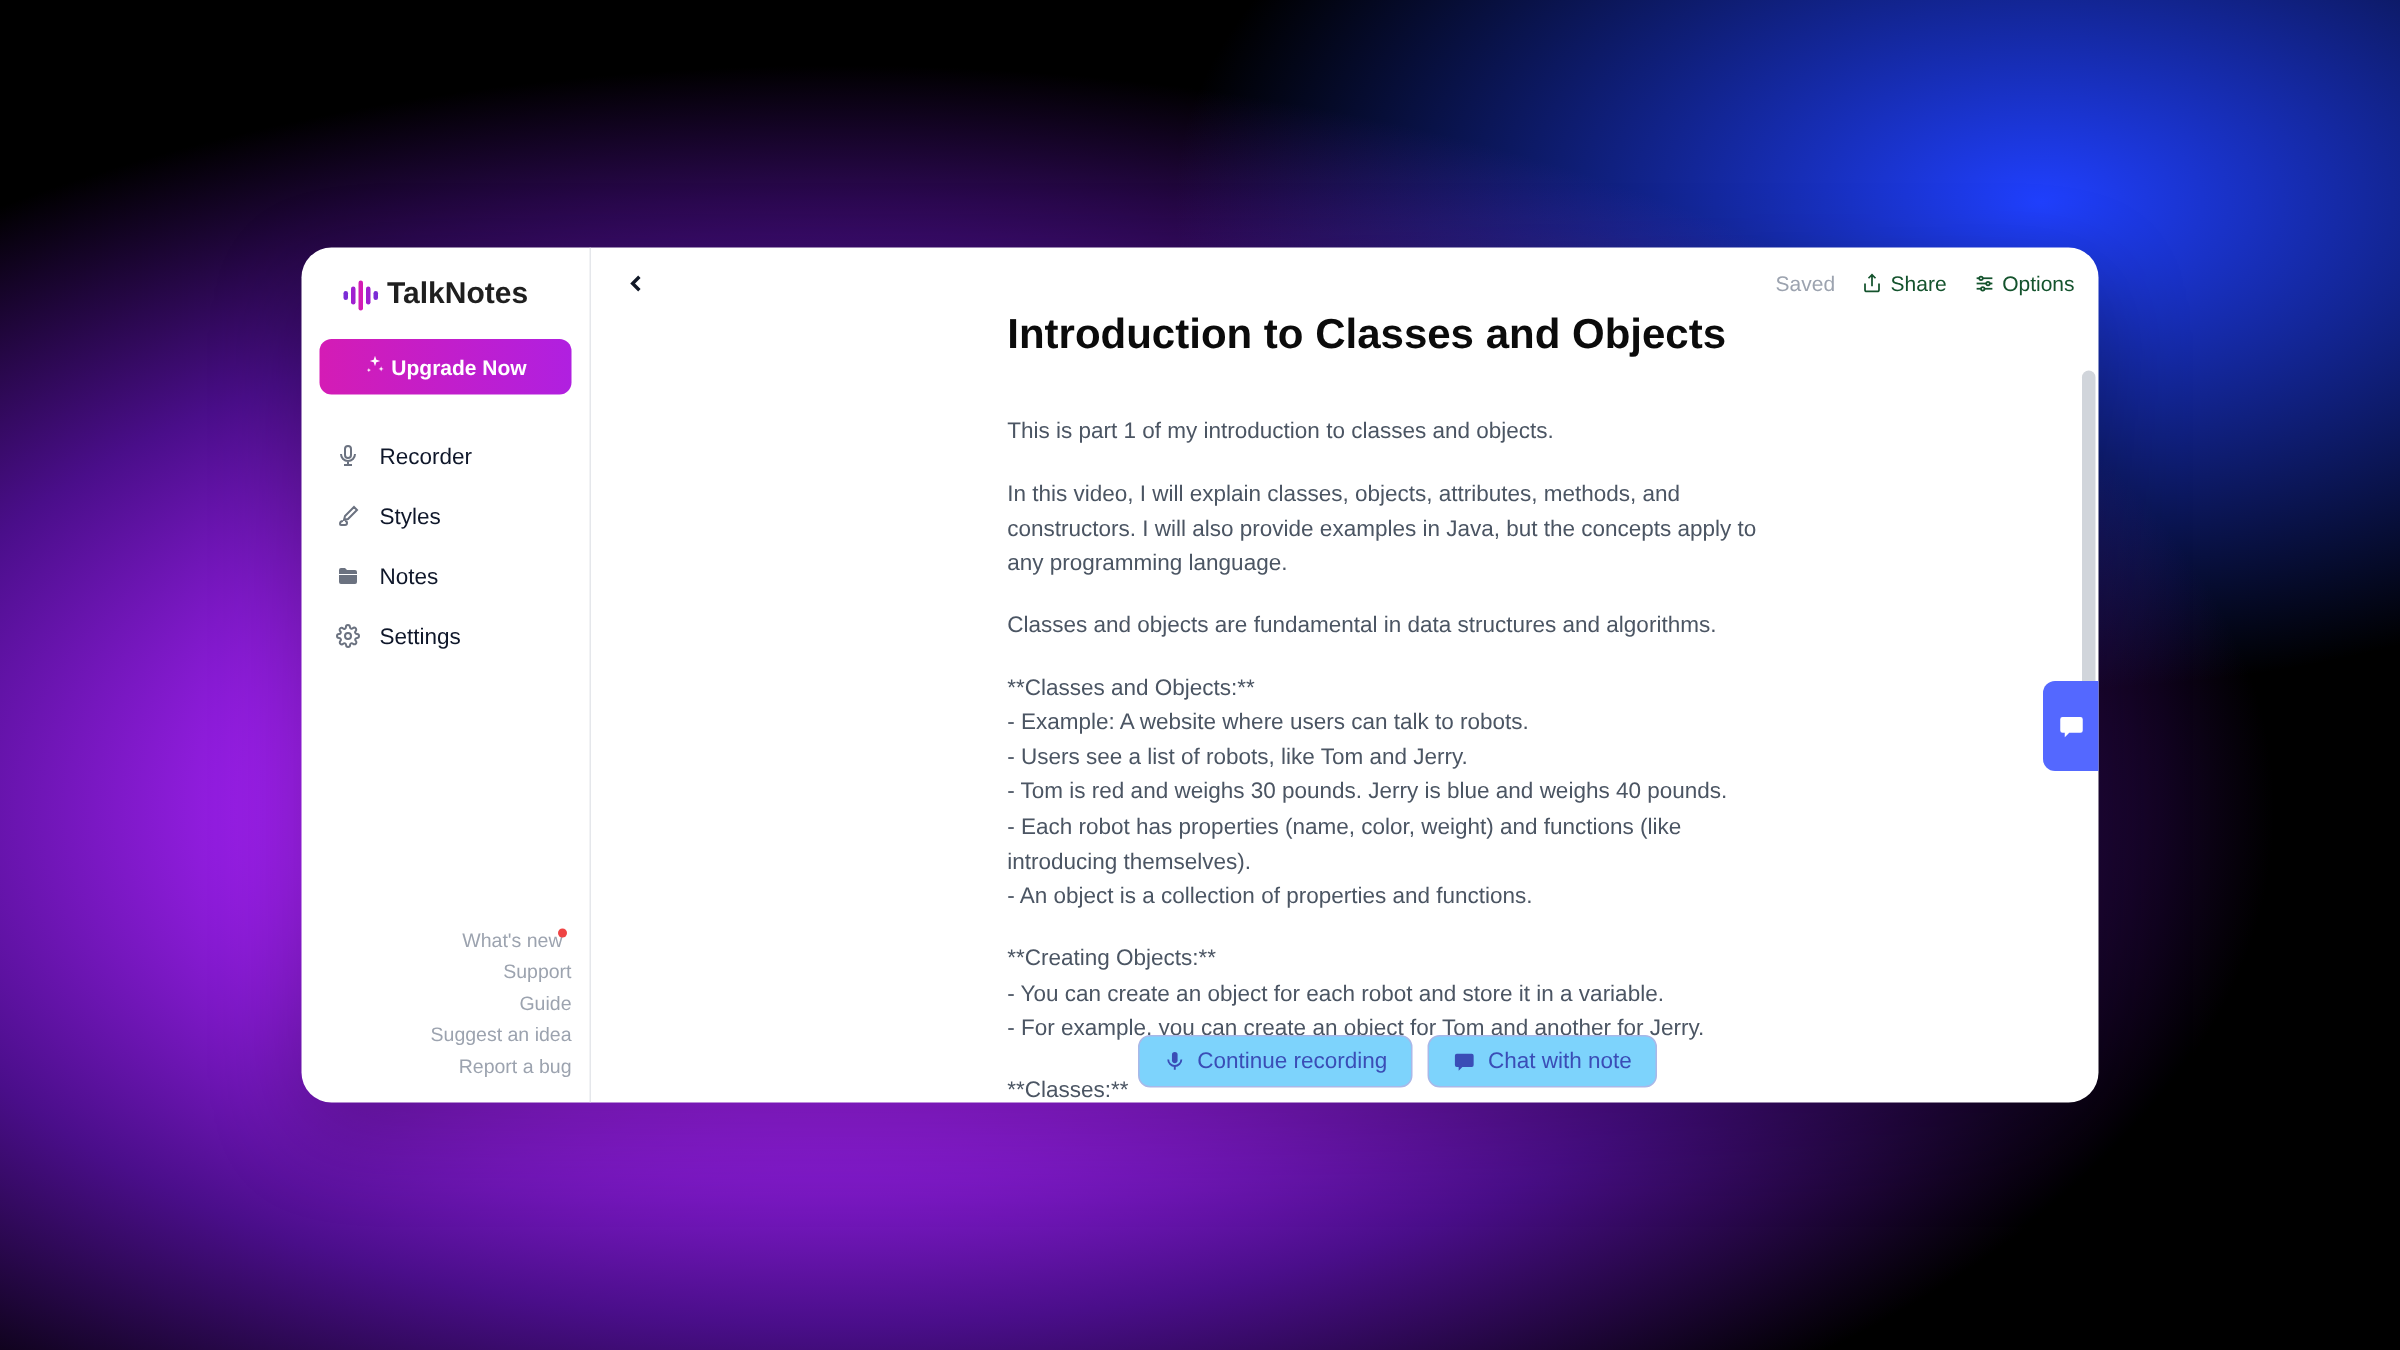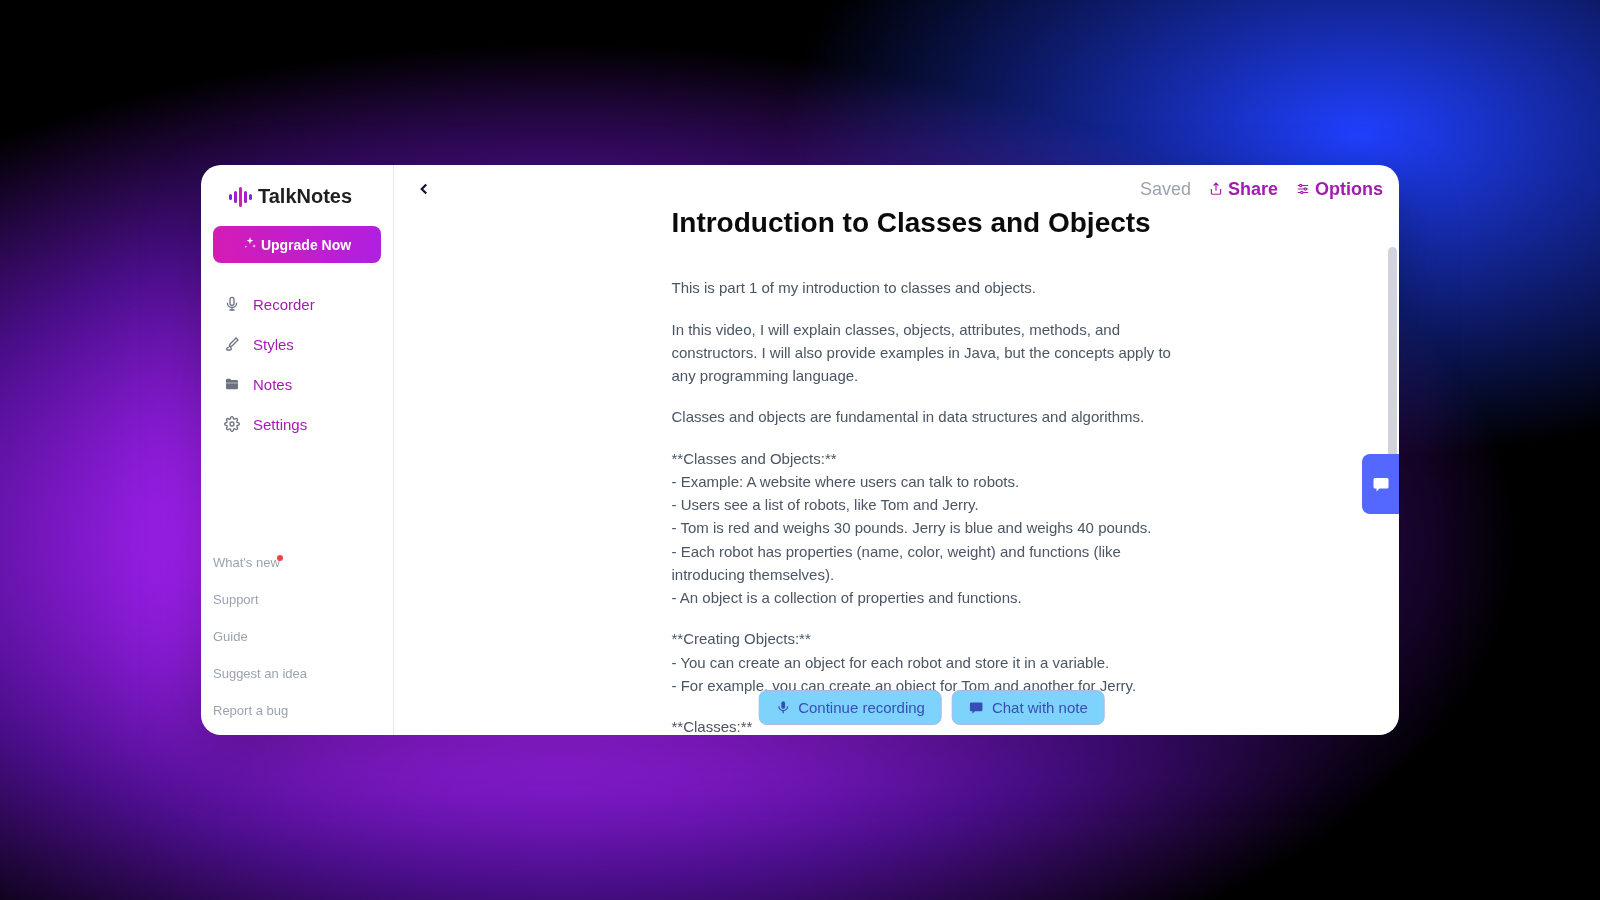--- a/index.html
+++ b/index.html
@@ -64,32 +64,33 @@
       align-items: center;
       justify-content: center;
       gap: 4px;
     }
     .nav-list { display: flex; flex-direction: column; gap: 2px; padding: 0 10px; }
     .nav-item {
       display: flex;
       align-items: center;
       gap: 12px;
       padding: 10px 12px;
-      color: #a21caf;
+      color: #0f172a;
       font-size: 15px;
       border-radius: 8px;
       cursor: pointer;
     }
     .nav-icon { width: 18px; height: 18px; display: flex; align-items: center; justify-content: center; color: #6b7280; }
     .sidebar-footer {
       margin-top: auto;
       padding: 0 12px 4px 12px;
       display: flex;
       flex-direction: column;
-      gap: 20px;
+      gap: 4px;
+      align-items: flex-end;
     }
     .footer-link {
       color: #9ca3af;
       font-size: 13px;
       cursor: pointer;
       position: relative;
       padding: 1px 0;
     }
     .dot-indicator {
       display: inline-block;
@@ -118,25 +119,25 @@
       display: flex; align-items: center; justify-content: center;
       cursor: pointer;
       color: #111827;
       font-size: 20px;
     }
     .topbar-right {
       margin-left: auto;
       display: flex;
       align-items: center;
       gap: 18px;
-      font-size: 18px;
+      font-size: 14px;
       color: #374151;
     }
     .saved-text { color: #9ca3af; }
-    .top-action { display: flex; align-items: center; gap: 5px; cursor: pointer; color: #a21caf; font-weight: bold; }
+    .top-action { display: flex; align-items: center; gap: 5px; cursor: pointer; color: #14532d; }
     .content-area {
       flex: 1;
       overflow: hidden;
       position: relative;
       display: flex;
       justify-content: center;
     }
     .note-body {
       width: 520px;
       color: #4b5563;

